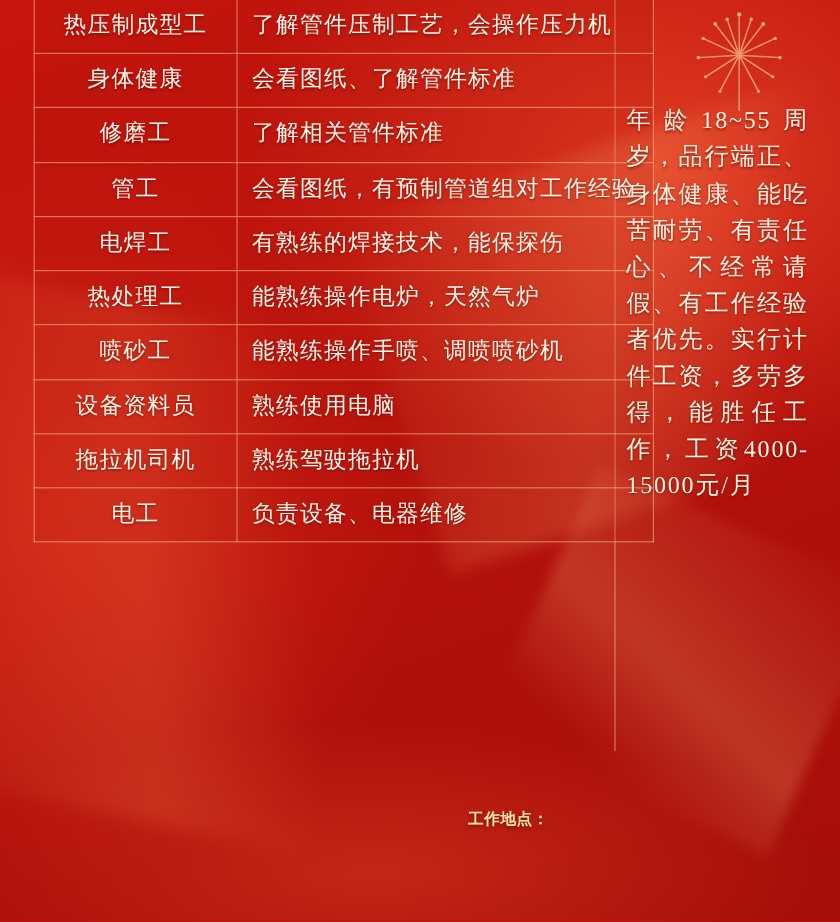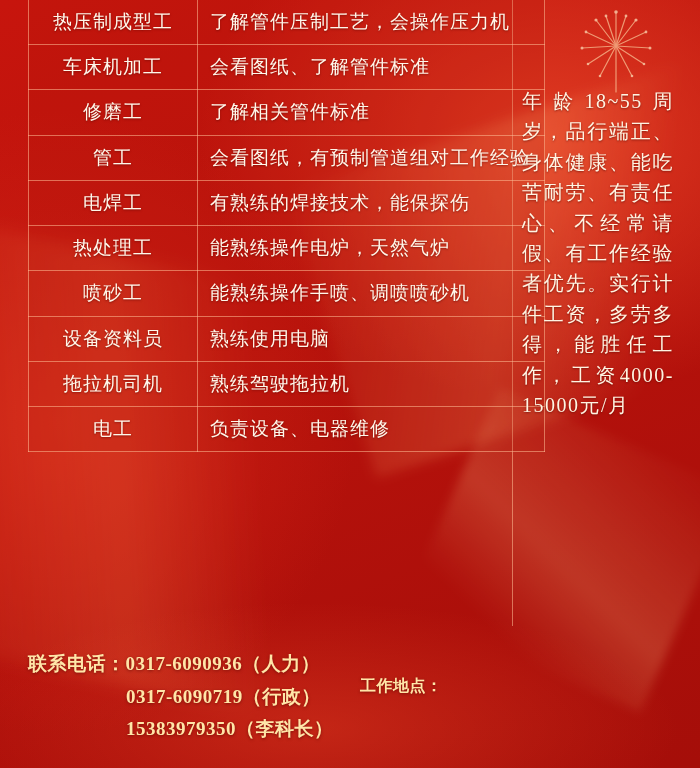--- a/index.html
+++ b/index.html
@@ -141,27 +141,27 @@
     line-height: 1.72;
     letter-spacing: 0.5px;
     text-shadow: 0 1px 3px rgba(100,10,5,0.7);
   }
   .contact .line-1 { text-align: left; }
   .contact .line-2,
   .contact .line-3 { text-align: left; padding-left: 98px; }
 
   .location {
     position: absolute;
-    left: 360px;
+    left: 390px;
     top: 672px;
     width: 300px;
     color: #ffe6a8;
     font-family: Liberation Serif, serif;
     font-weight: bold;
-    font-size: 16px;
+    font-size: 13px;
     line-height: 1.72;
     letter-spacing: 0.5px;
     text-shadow: 0 1px 3px rgba(100,10,5,0.7);
   }
 </style>
 </head>
 <body>
 
 <div class="poster">
 
@@ -207,21 +207,21 @@
   <div class="v-divider"></div>
 
   <div class="table-wrap">
     <table class="jobs">
       <tbody>
         <tr>
           <td class="post">热压制成型工</td>
           <td class="req">了解管件压制工艺，会操作压力机</td>
         </tr>
         <tr>
-          <td class="post">车床机加工</td>
+          <td class="post">身体健康</td>
           <td class="req">会看图纸、了解管件标准</td>
         </tr>
         <tr>
           <td class="post">修磨工</td>
           <td class="req">了解相关管件标准</td>
         </tr>
         <tr>
           <td class="post">管工</td>
           <td class="req">会看图纸，有预制管道组对工作经验</td>
         </tr>
@@ -248,23 +248,18 @@
         <tr>
           <td class="post">电工</td>
           <td class="req">负责设备、电器维修</td>
         </tr>
       </tbody>
     </table>
   </div>
 
   <div class="side-note">年龄18~55周岁，品行端正、身体健康、能吃苦耐劳、有责任心、不经常请假、有工作经验者优先。实行计件工资，多劳多得，能胜任工作，工资4000-15000元/月</div>
 
-  <div class="contact">
-    <div class="line-1">联系电话：0317-6090936（人力）</div>
-    <div class="line-2">0317-6090719（行政）</div>
-    <div class="line-3">15383979350（李科长）</div>
-  </div>
 
   <div class="location">
     <div>工作地点：</div>
   </div>
 
 </div>
 
 </body></html>

